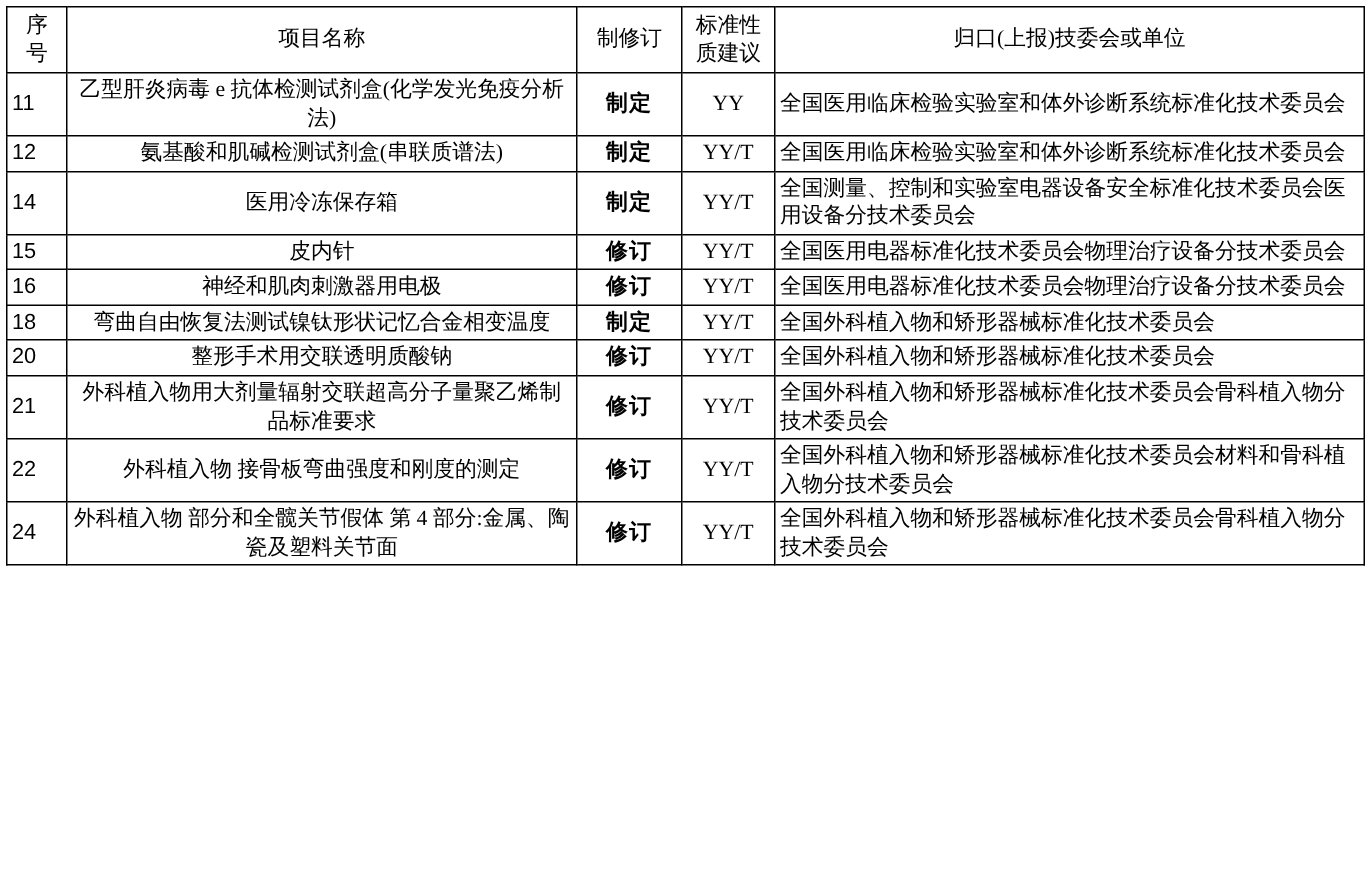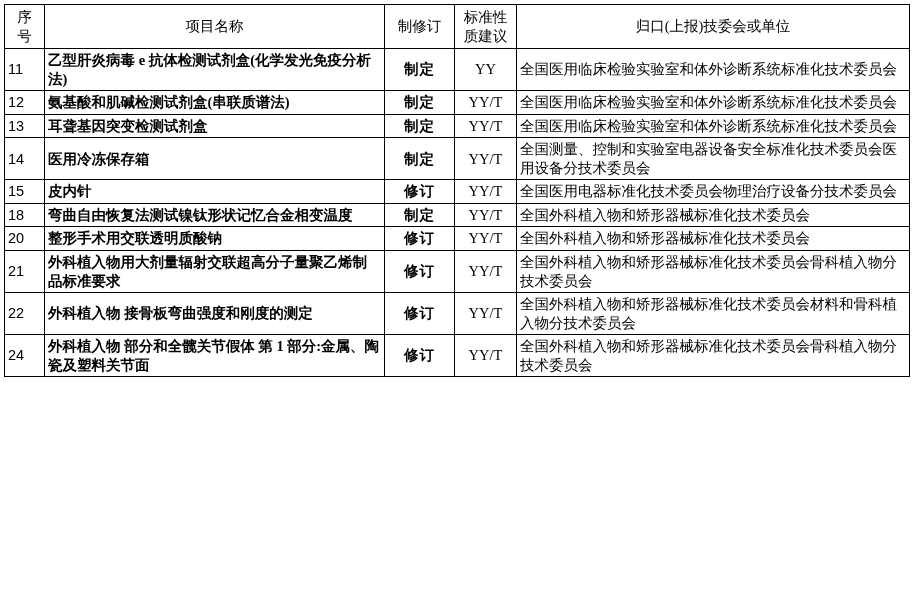--- a/index.html
+++ b/index.html
@@ -47,23 +47,22 @@
   }
   th.h-seq { line-height: 1.15; }
   th.h-nature { line-height: 1.15; font-size: 14px; }
 
   td.seq {
     text-align: left;
     font-size: 15px;
     font-family: Liberation Sans, sans-serif;
   }
   td.name {
-    text-align: left;
+    text-align: center;
     padding-left: 5px;
-    font-weight: bold;
   }
   td.type {
     text-align: center;
     letter-spacing: 1px;
     font-weight: bold;
   }
   td.nature {
     text-align: center;
     font-family: "Liberation Serif", "DejaVu Serif", serif;
     font-size: 15px;
@@ -110,36 +109,36 @@
         <td class="org">全国医用临床检验实验室和体外诊断系统标准化技术委员会</td>
       </tr>
       <tr>
         <td class="seq">12</td>
         <td class="name">氨基酸和肌碱检测试剂盒(串联质谱法)</td>
         <td class="type">制定</td>
         <td class="nature">YY/T</td>
         <td class="org">全国医用临床检验实验室和体外诊断系统标准化技术委员会</td>
       </tr>
       <tr>
-        <td class="seq">13</td>
-        <td class="name">耳聋基因突变检测试剂盒</td>
-        <td class="type">制定</td>
-        <td class="nature">YY/T</td>
-        <td class="org">全国医用临床检验实验室和体外诊断系统标准化技术委员会</td>
-      </tr>
-      <tr>
         <td class="seq">14</td>
         <td class="name">医用冷冻保存箱</td>
         <td class="type">制定</td>
         <td class="nature">YY/T</td>
         <td class="org">全国测量、控制和实验室电器设备安全标准化技术委员会医用设备分技术委员会</td>
       </tr>
       <tr>
         <td class="seq">15</td>
         <td class="name">皮内针</td>
+        <td class="type">修订</td>
+        <td class="nature">YY/T</td>
+        <td class="org">全国医用电器标准化技术委员会物理治疗设备分技术委员会</td>
+      </tr>
+      <tr>
+        <td class="seq">16</td>
+        <td class="name">神经和肌肉刺激器用电极</td>
         <td class="type">修订</td>
         <td class="nature">YY/T</td>
         <td class="org">全国医用电器标准化技术委员会物理治疗设备分技术委员会</td>
       </tr>
       <tr>
         <td class="seq">18</td>
         <td class="name">弯曲自由恢复法测试镍钛形状记忆合金相变温度</td>
         <td class="type">制定</td>
         <td class="nature">YY/T</td>
         <td class="org">全国外科植入物和矫形器械标准化技术委员会</td>
@@ -160,20 +159,20 @@
       </tr>
       <tr>
         <td class="seq">22</td>
         <td class="name">外科植入物 接骨板弯曲强度和刚度的测定</td>
         <td class="type">修订</td>
         <td class="nature">YY/T</td>
         <td class="org">全国外科植入物和矫形器械标准化技术委员会材料和骨科植入物分技术委员会</td>
       </tr>
       <tr>
         <td class="seq">24</td>
-        <td class="name">外科植入物 部分和全髋关节假体 第 1 部分:金属、陶瓷及塑料关节面</td>
+        <td class="name">外科植入物 部分和全髋关节假体 第 4 部分:金属、陶瓷及塑料关节面</td>
         <td class="type">修订</td>
         <td class="nature">YY/T</td>
         <td class="org">全国外科植入物和矫形器械标准化技术委员会骨科植入物分技术委员会</td>
       </tr>
     </tbody>
   </table>
 </div>
 
 </body></html>

